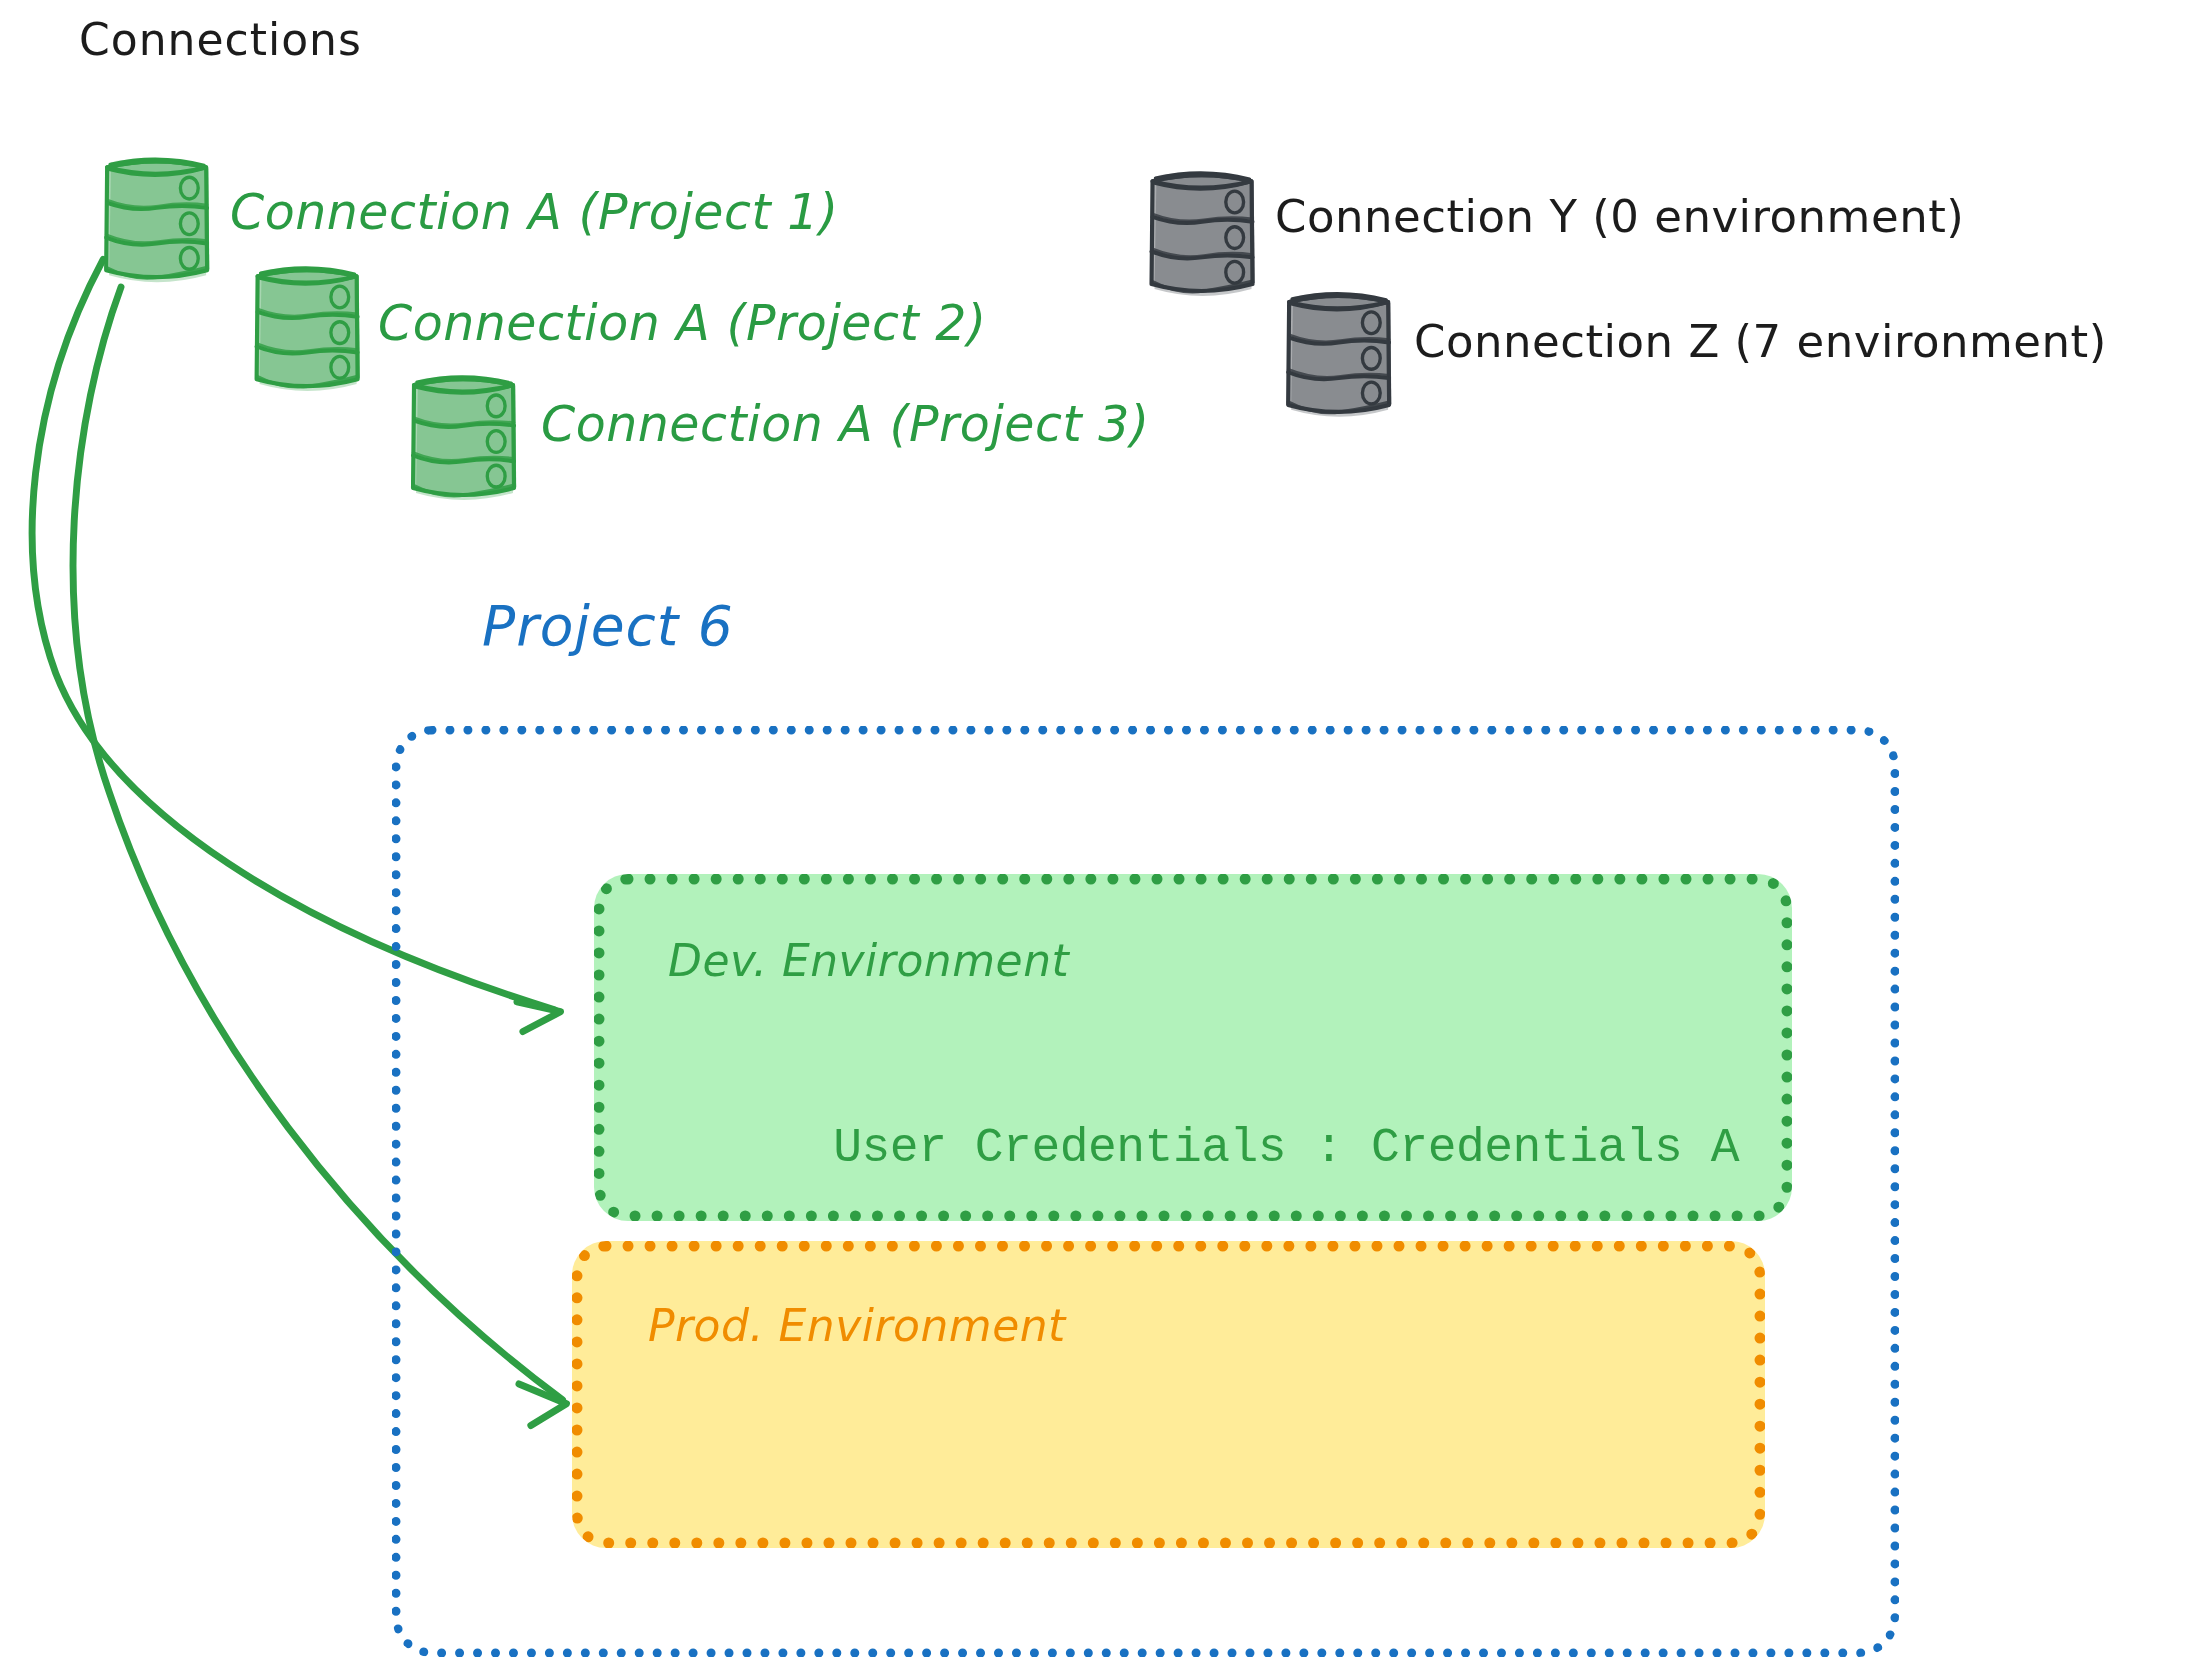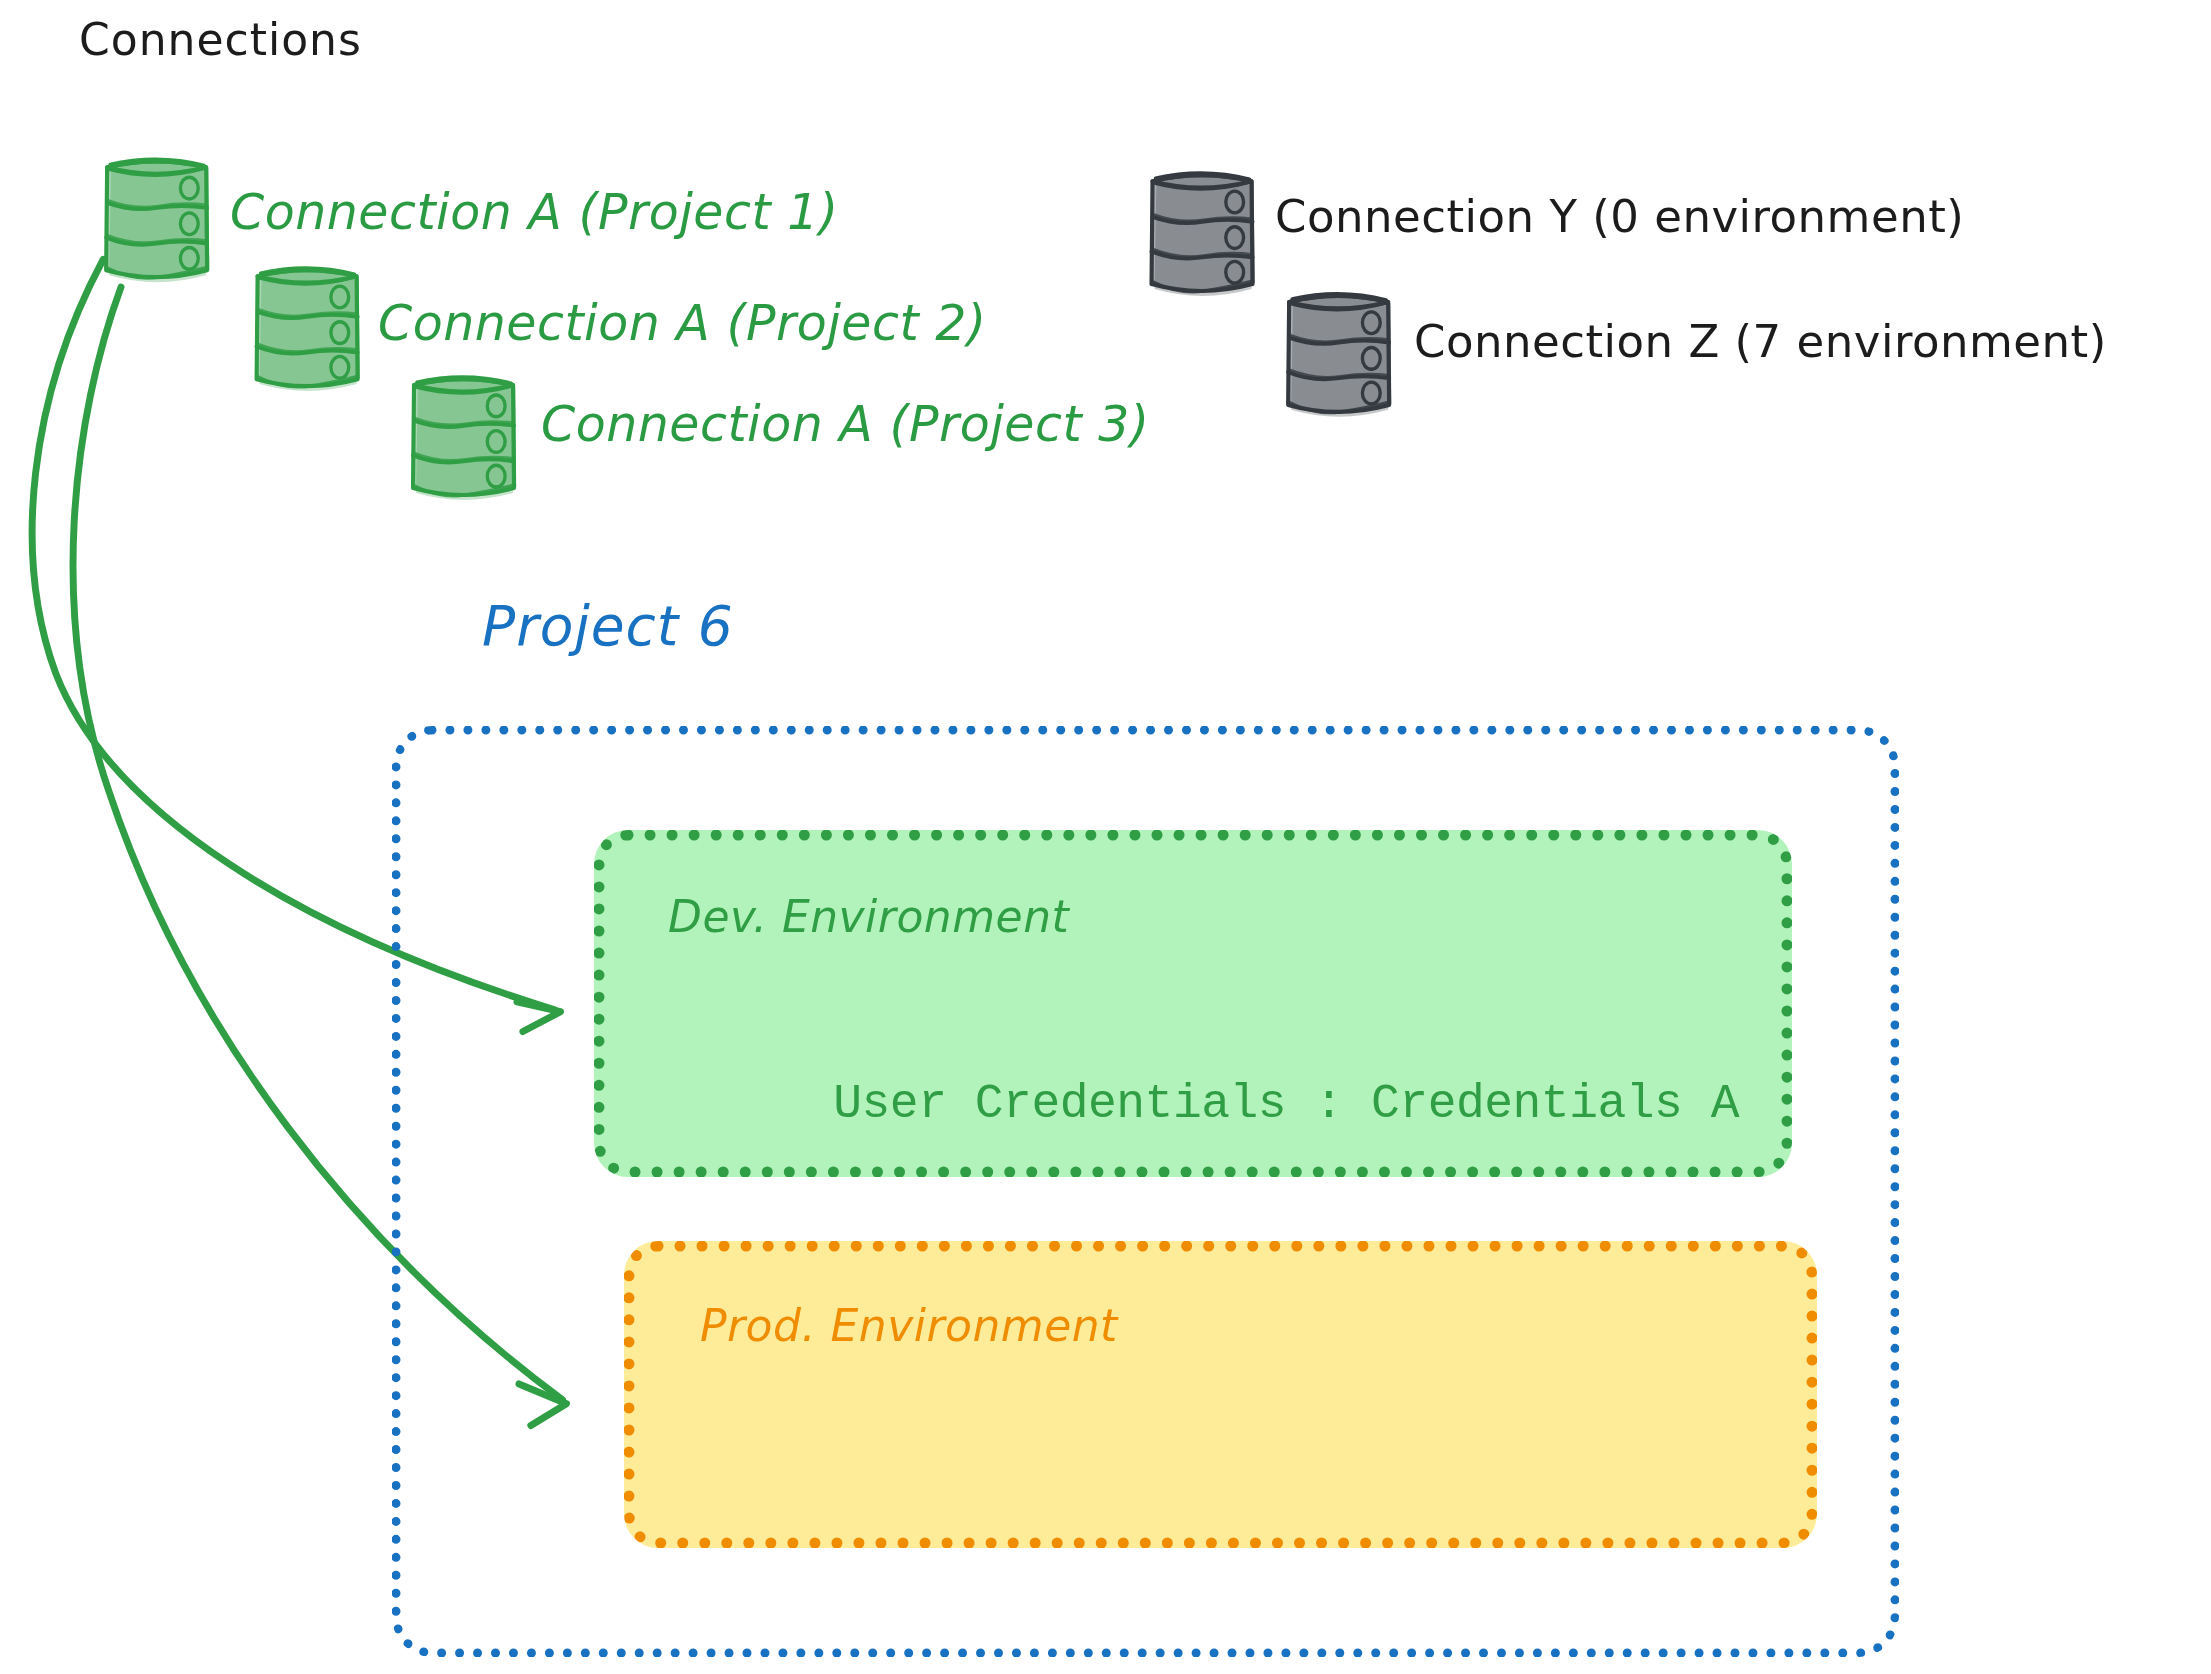--- a/index.html
+++ b/index.html
@@ -88,29 +88,29 @@
 
   
   .env-box {
     position: absolute;
     box-sizing: border-box;
     border-radius: 34px;
   }
 
   #dev-environment {
     left: 594px;
-    top: 830px;
+    top: 874px;
     width: 1198px;
     height: 347px;
     background: #b2f2bb;
     border: 11px dotted #2f9e44;
   }
 
   #prod-environment {
-    left: 624px;
+    left: 572px;
     top: 1241px;
     width: 1193px;
     height: 307px;
     background: #ffec99;
     border: 11px dotted #f08c00;
   }
 
   .env-title {
     position: absolute;
     font-family: "DejaVu Sans", sans-serif;

